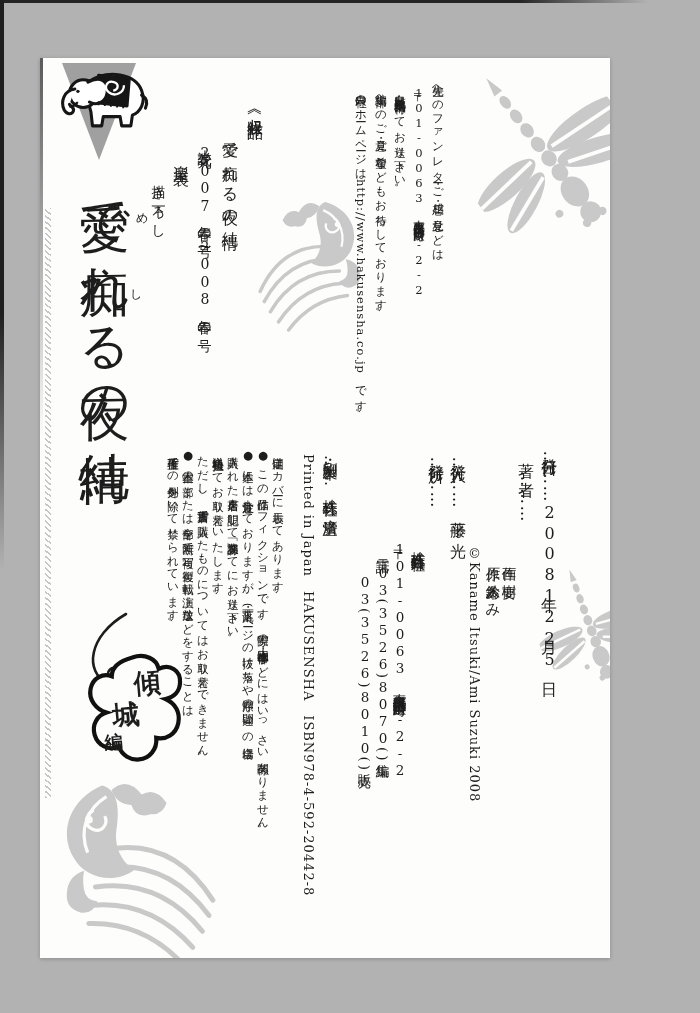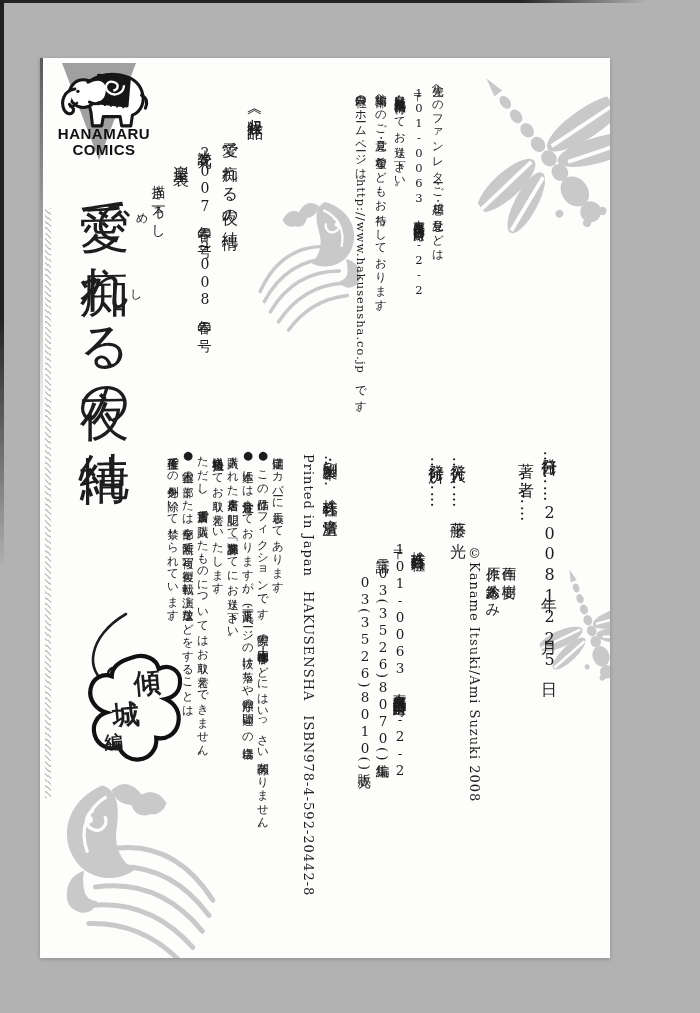--- a/index.html
+++ b/index.html
@@ -168,24 +168,20 @@
       <path d="M44 21 C60 12 72 20 69 35 C67 48 54 52 46 47" fill="#fff"></path>
       <path d="M27 30 C13 32 8 46 13 57 C16 63 23 64 25 59 C27 54 22 53 20 50" fill="#fff"></path>
       <path d="M30 48 q-4 5 -9 5" fill="none" stroke-width="3"></path>
     </g>
     <g fill="none" stroke="#fff" stroke-width="3">
       <path d="M77 32 c7 -1 8 -9 1 -11 c-9 -3 -14 7 -7 13 c8 7 20 1 20 -9"></path>
       <path d="M58 46 l0 5 M66 47 l0 5 M74 48 l0 5 M82 49 l0 5 M90 50 l0 5" stroke="#161616" stroke-width="2.4"></path>
     </g>
     <circle cx="31" cy="33" r="2.2" fill="#161616"></circle>
   </svg>
-  <div id="logo-text" class="abs">
-    <div>HANAMARU</div>
-    <div>COMICS</div>
-  </div>
 
   <div id="main-title" class="v">愛で痴れる夜の純情</div>
   <span id="furigana-ai" class="furigana">め</span>
   <span id="furigana-shi" class="furigana">し</span>
   <svg id="title-flourish" class="abs" width="72" height="92" viewBox="0 0 72 92">
     <path d="M58 4 C20 26 16 62 40 74 C54 80 62 68 52 60 C44 54 36 62 42 70" fill="none" stroke="#1d1d1d" stroke-width="2.6" stroke-linecap="round"></path>
   </svg>
 
   <div id="volume-badge" class="abs">
     <svg width="106" height="118" viewBox="0 0 100 112">

